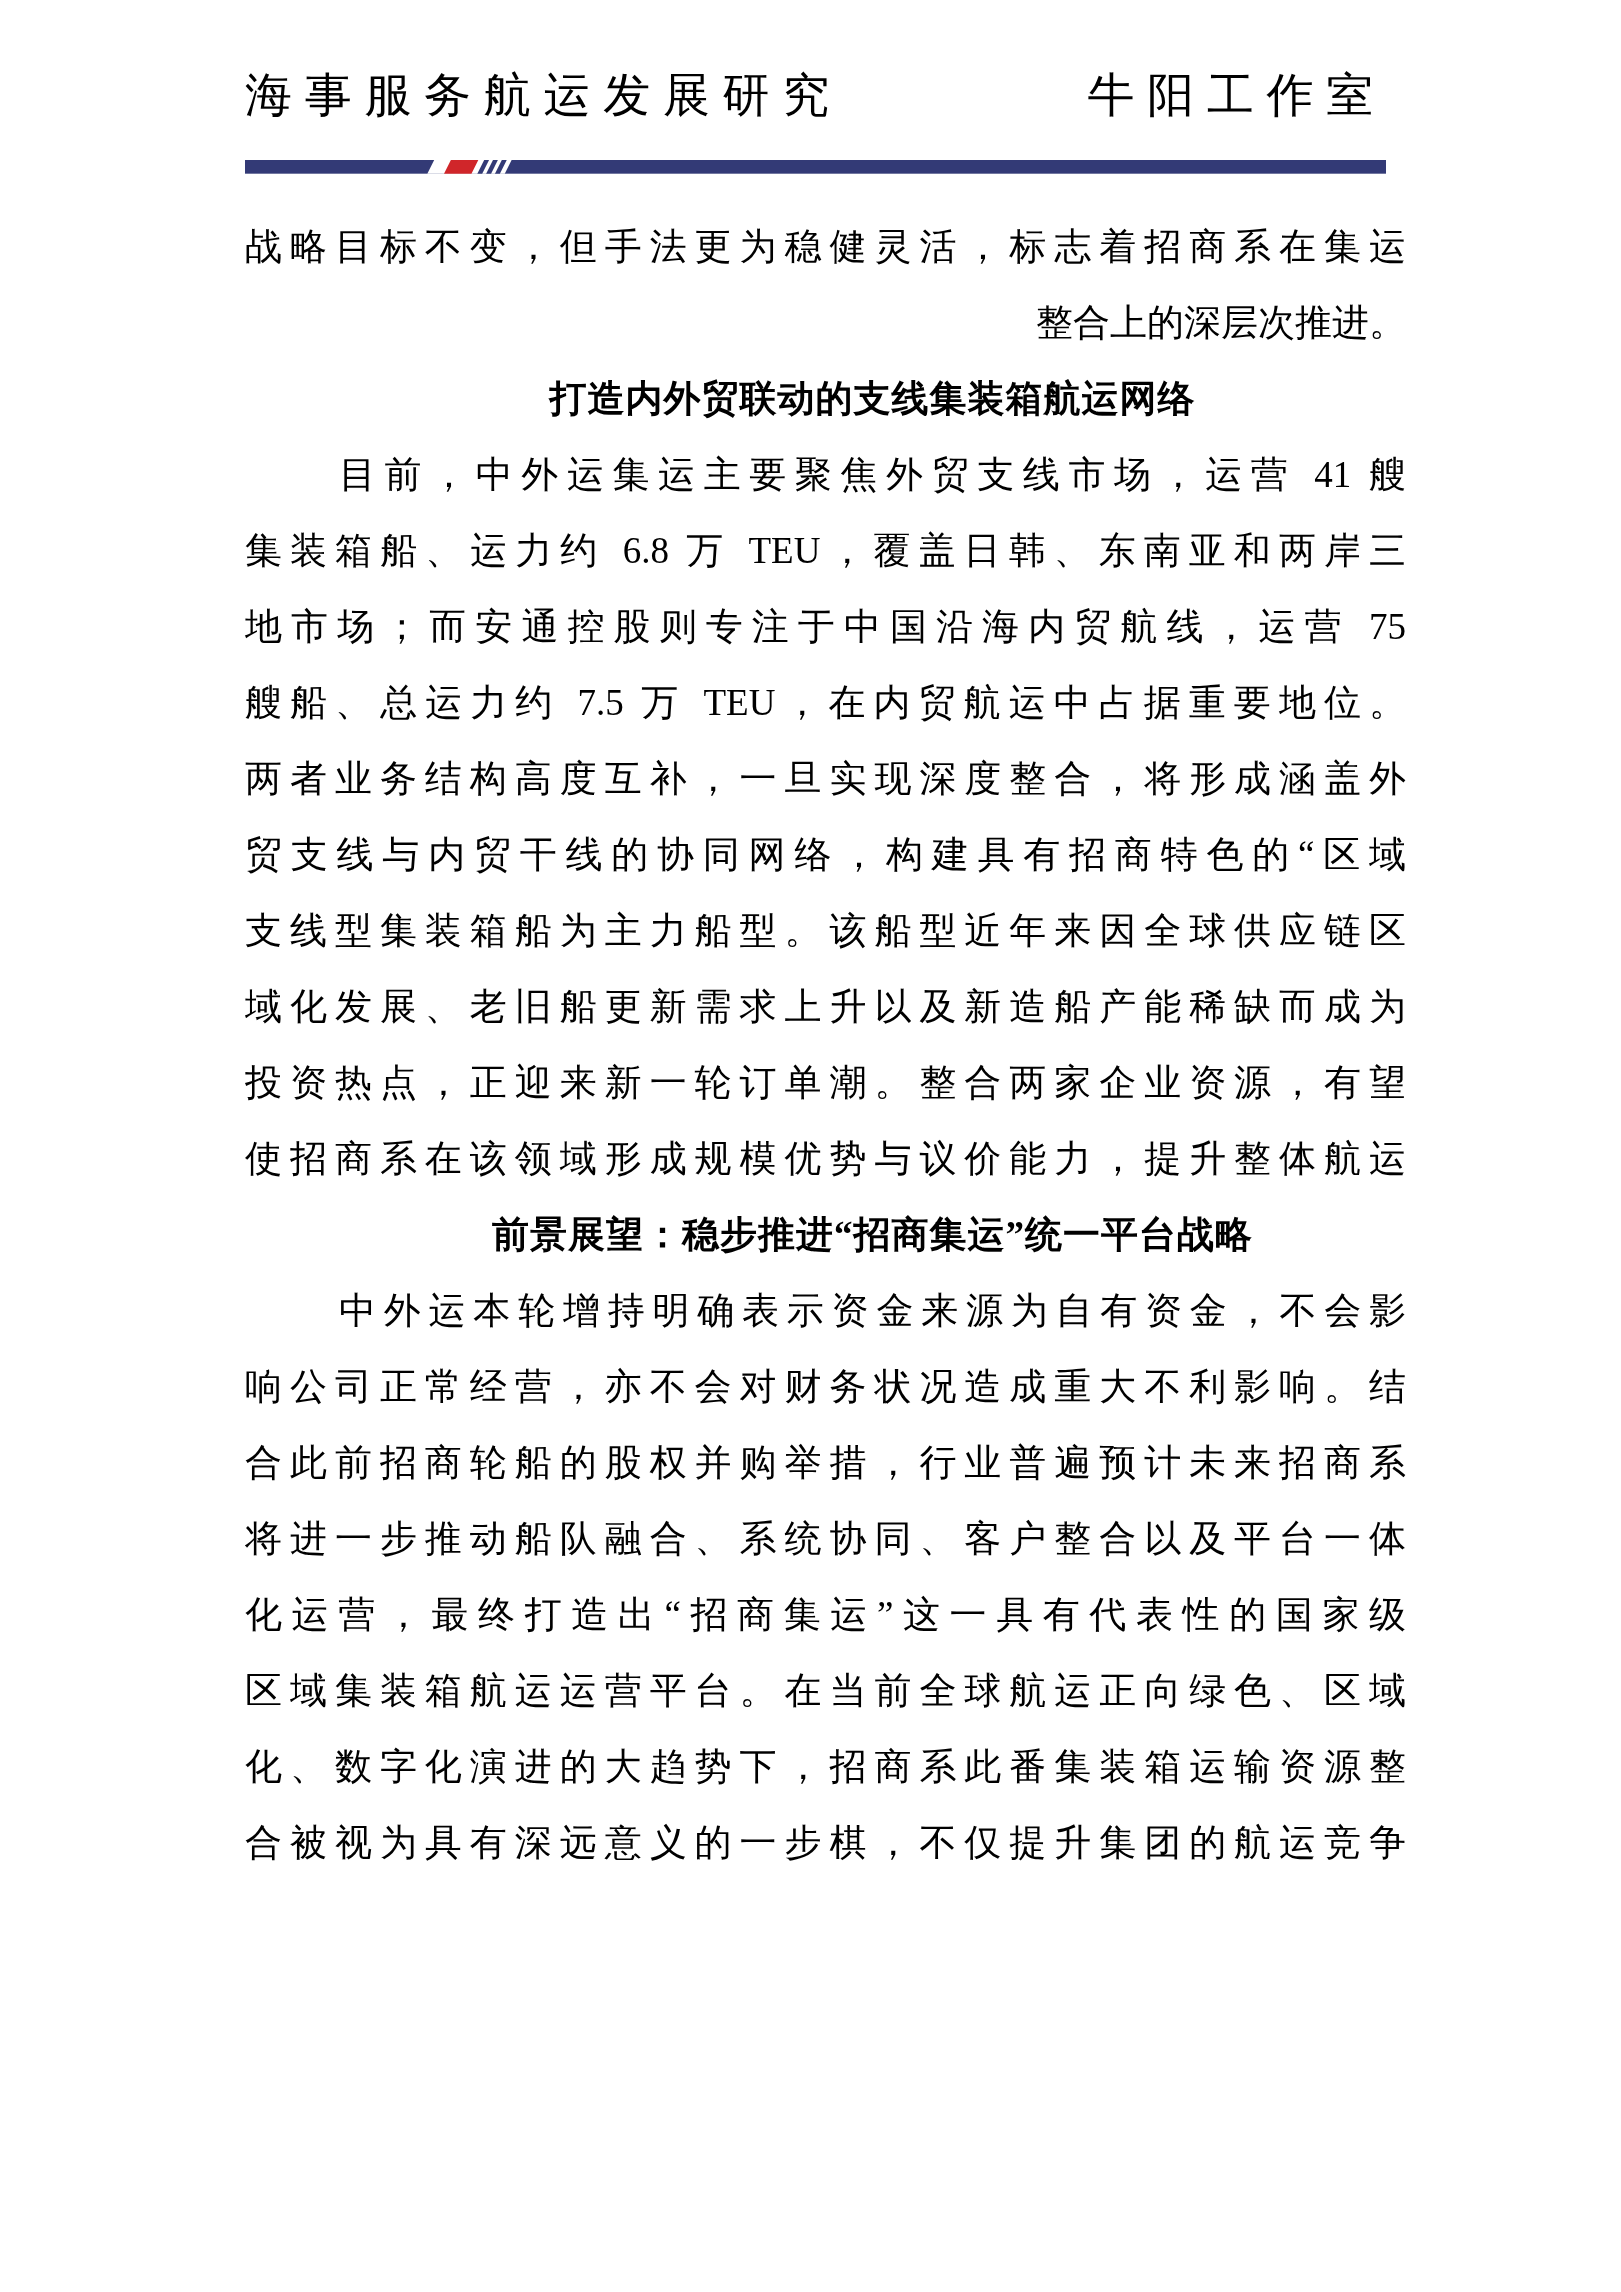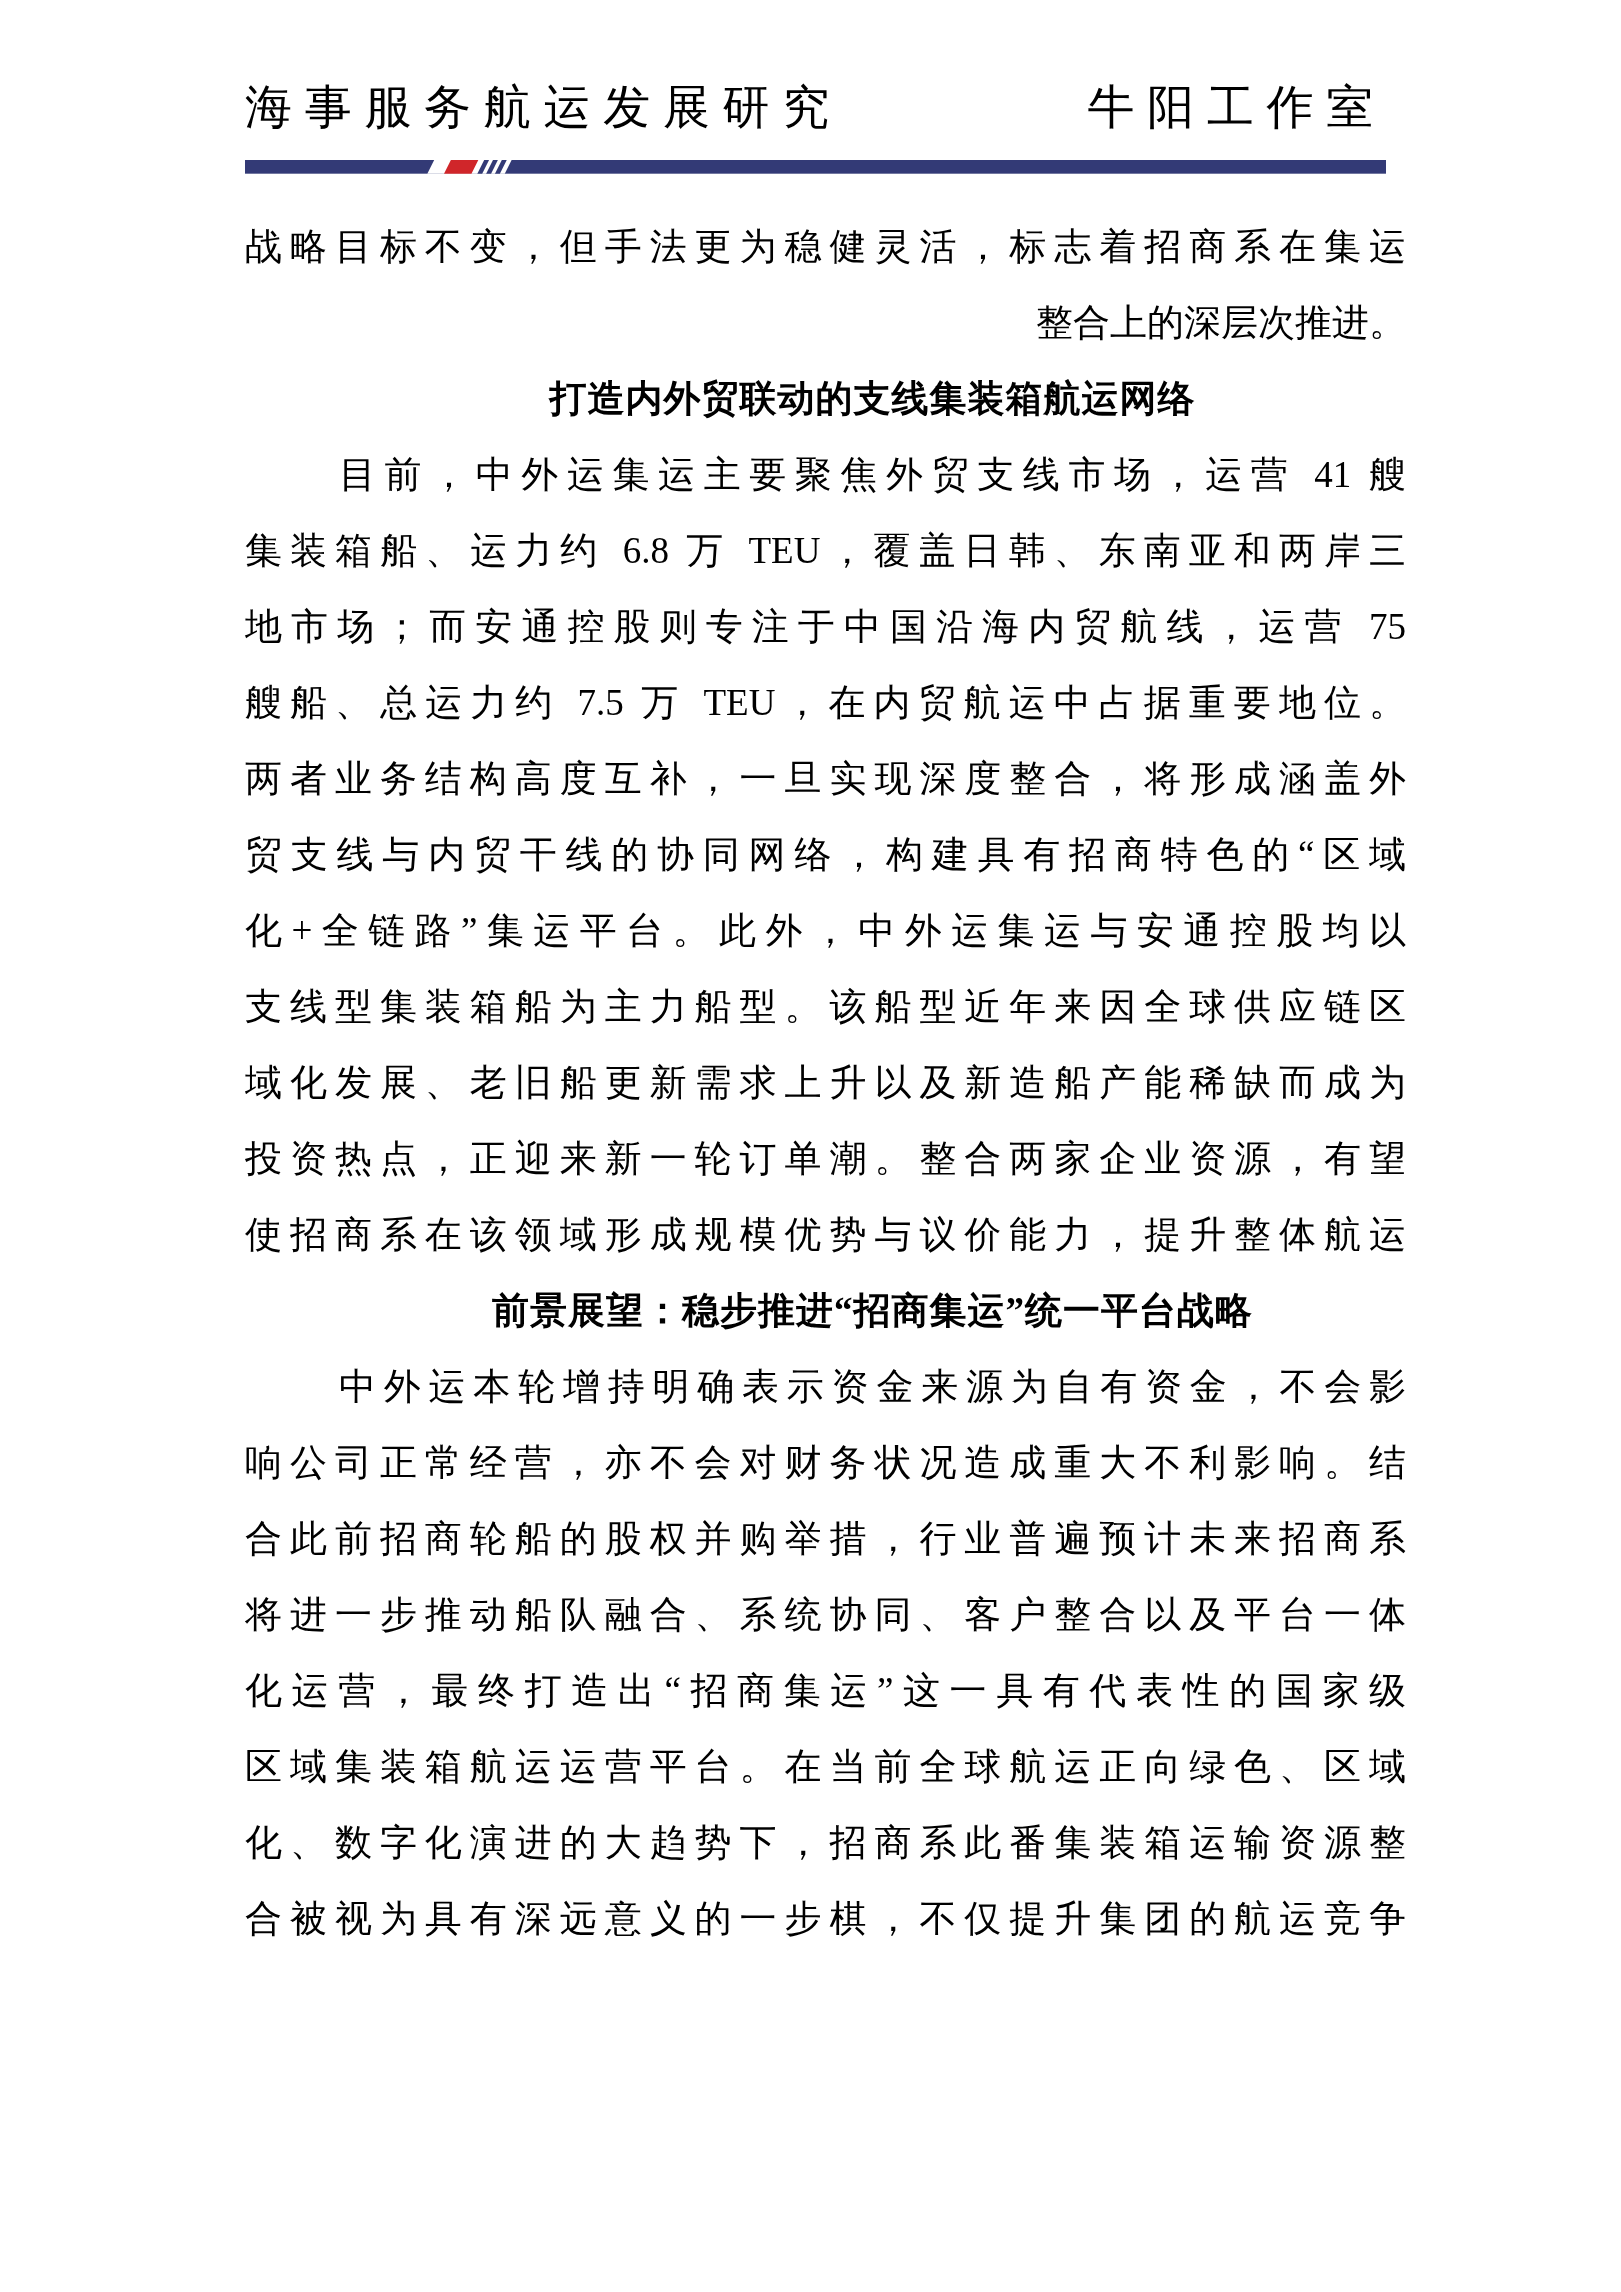--- a/index.html
+++ b/index.html
@@ -8,21 +8,21 @@
     width: 1621px;
     height: 2293px;
     background: #ffffff;
     color: #000000;
     font-family: "Liberation Serif", serif;
     overflow: hidden;
   }
   
   .header-row {
     position: absolute;
-    top: 76px;
+    top: 64px;
     left: 245px;
     width: 1141px;
     display: flex;
     justify-content: space-between;
     align-items: flex-end;
   }
   .header-title {
     font-family: "Liberation Sans", sans-serif;
     font-size: 47px;
     letter-spacing: 12.7px;
@@ -86,21 +86,20 @@
   <div class="doc-body">
     <div class="line j">战略目标不变，但手法更为稳健灵活，标志着招商系在集运</div>
     <div class="line plain">整合上的深层次推进。</div>
     <div class="line heading">打造内外贸联动的支线集装箱航运网络</div>
     <div class="line j ind">目前，中外运集运主要聚焦外贸支线市场，运营 41 艘</div>
     <div class="line j">集装箱船、运力约 6.8 万 TEU，覆盖日韩、东南亚和两岸三</div>
     <div class="line j">地市场；而安通控股则专注于中国沿海内贸航线，运营 75</div>
     <div class="line j">艘船、总运力约 7.5 万 TEU，在内贸航运中占据重要地位。</div>
     <div class="line j">两者业务结构高度互补，一旦实现深度整合，将形成涵盖外</div>
     <div class="line j">贸支线与内贸干线的协同网络，构建具有招商特色的“区域</div>
-    <div class="line j">化+全链路”集运平台。此外，中外运集运与安通控股均以</div>
     <div class="line j">支线型集装箱船为主力船型。该船型近年来因全球供应链区</div>
     <div class="line j">域化发展、老旧船更新需求上升以及新造船产能稀缺而成为</div>
     <div class="line j">投资热点，正迎来新一轮订单潮。整合两家企业资源，有望</div>
     <div class="line j">使招商系在该领域形成规模优势与议价能力，提升整体航运</div>
     <div class="line heading">前景展望：稳步推进“招商集运”统一平台战略</div>
     <div class="line j ind">中外运本轮增持明确表示资金来源为自有资金，不会影</div>
     <div class="line j">响公司正常经营，亦不会对财务状况造成重大不利影响。结</div>
     <div class="line j">合此前招商轮船的股权并购举措，行业普遍预计未来招商系</div>
     <div class="line j">将进一步推动船队融合、系统协同、客户整合以及平台一体</div>
     <div class="line j">化运营，最终打造出“招商集运”这一具有代表性的国家级</div>

